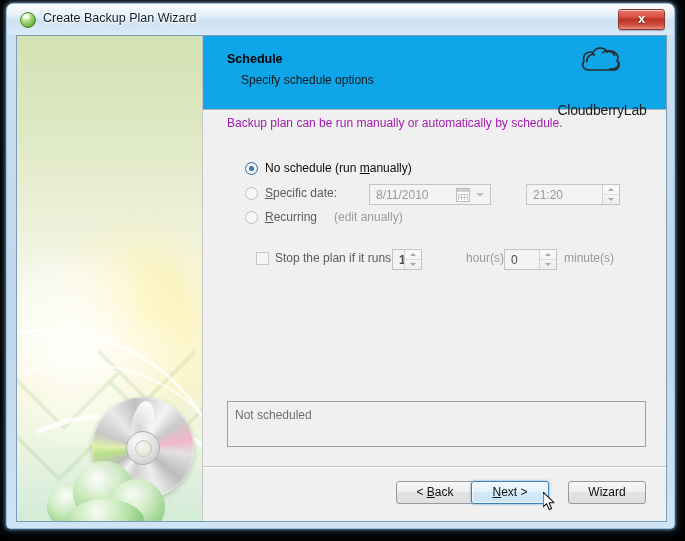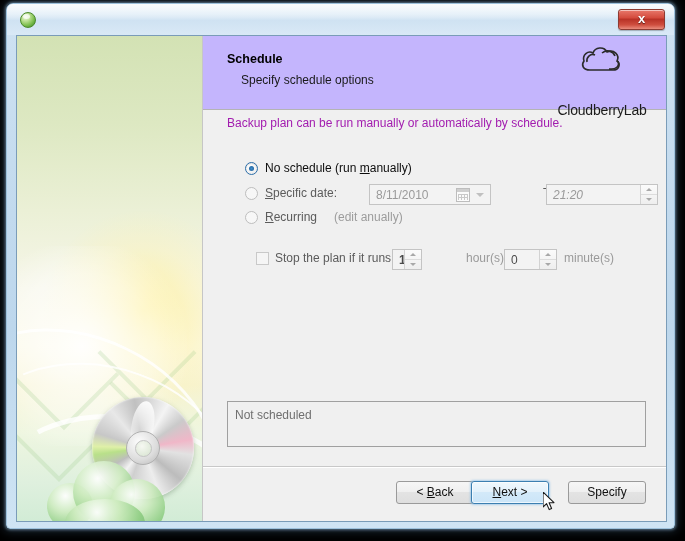--- a/index.html
+++ b/index.html
@@ -211,21 +211,21 @@
     left: 186px; top: 0;
     width: 465px; height: 100%;
     background: #f0f0f0;
   }
 
   
   #header {
     position: absolute;
     left: 0; top: 0;
     width: 100%; height: 74px;
-    background: #c4b5fd;
+    background: #0ea5e9;
     border-bottom: 1px solid #b4b4b4;
   }
   #header-title {
     position: absolute;
     left: 24px; top: 16px;
     font-size: 12.5px;
     font-weight: bold;
     color: #000000;
   }
   #header-sub {
@@ -458,20 +458,21 @@
 <div id="window">
 
   <div id="titlebar">
     <div id="titlebar-glow"></div>
 
     <div id="app-icon">
       <div class="ball"></div>
       <div class="hl"></div>
     </div>
 
+    <div id="window-title">Create Backup Plan Wizard</div>
 
     <div id="close-button">
       <div class="x">x</div>
     </div>
   </div>
 
   <div id="client">
 
     <div id="sidebar">
       <div id="sb-yellow"></div>
@@ -537,21 +538,21 @@
       <div class="tbox" style="left:166px; top:148px; width:122px;">
         <span class="val">8/11/2010</span>
         <span class="cal-ico">
             <span class="dots"></span>
           </span>
         <span class="dd-arrow"></span>
       </div>
 
       <div class="opt-label dim" style="position:absolute; left:296px; top:150px;margin-left:44px;"><span>T</span><span class="ul">i</span><span>me:</span></div>
 
-      <div class="tbox" style="left:343px; top:148px; width:112px;font-style:italic;">
+      <div class="tbox" style="left:323px; top:148px; width:94px;">
         <span class="val">21:20</span>
         <span class="spin">
           <span class="up"></span>
           <span class="dn"></span>
         </span>
       </div>
 
       <div class="opt-row" style="top:174px;">
         <span class="radio dim"></span>
         <span class="opt-label dim"><span class="ul">R</span><span>ecurring</span></span>
@@ -583,21 +584,21 @@
         <div id="status-text">Not scheduled</div>
       </div>
 
       <div id="footer-sep"></div>
       <div id="footer-sep2"></div>
 
       <div class="btn" id="btn-back"><span>&lt; </span><span class="ul">B</span><span>ack</span></div>
 
       <div class="btn primary" id="btn-next"><span></span><span class="ul">N</span><span>ext &gt;</span></div>
 
-      <div class="btn" id="btn-cancel"><span>Specify</span></div>
+      <div class="btn" id="btn-cancel"><span>Wizard</span></div>
 
     </div>
   </div>
 </div>
 
 <svg id="cursor" viewBox="0 0 14 20">
   <polygon points="0,0 0,15 3.6,11.6 6.2,17.6 8.6,16.5 6.1,10.8 11,10.6" fill="#ffffff" stroke="#1a1a1a" stroke-width="1.1" stroke-linejoin="round"></polygon>
 </svg>
 
 </body></html>

